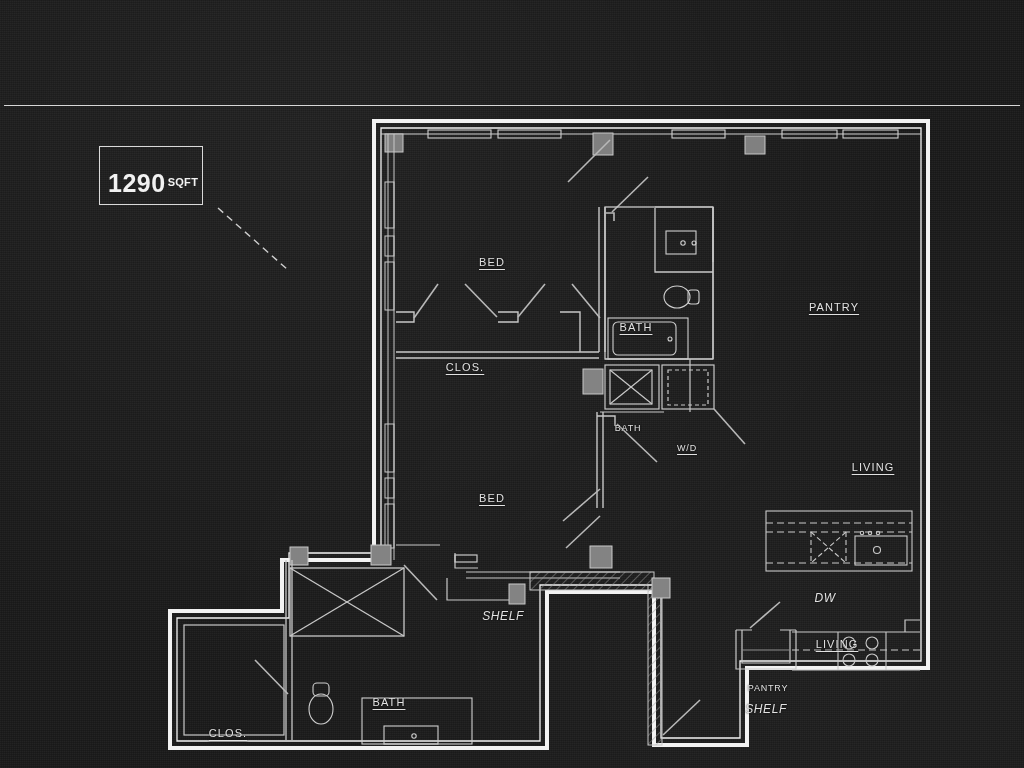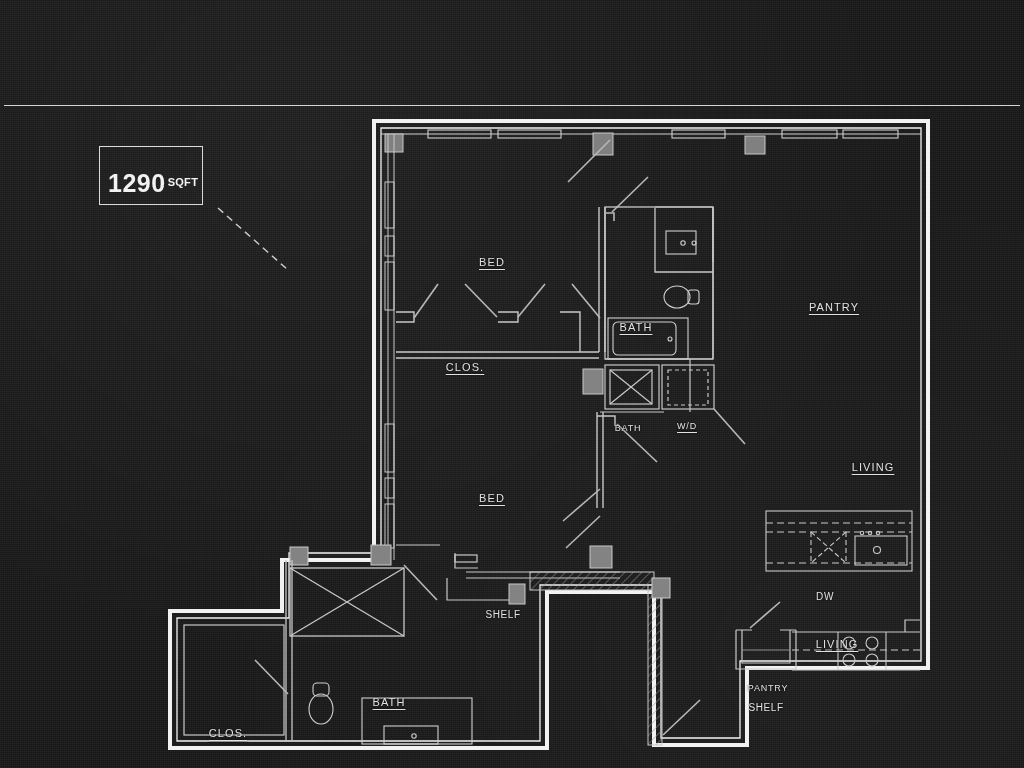--- a/index.html
+++ b/index.html
@@ -62,21 +62,21 @@
     position:absolute;color:#e2e2e2;
     font-size:11px;letter-spacing:1.1px;
     text-decoration:underline;text-underline-offset:3px;
     white-space:nowrap;
     transform:translateX(-50%);
     text-shadow:0 0 2px rgba(0,0,0,.9);
     margin-top:43px;
   }
   .rlabel.sm{font-size:9px;letter-spacing:.8px;}
   .rlabel.italic{
-    font-size:10px;letter-spacing:.6px;
+    font-style:italic;font-size:12px;letter-spacing:.6px;
     text-decoration:none;
   }
   .rlabel.plain{text-decoration:none;}
 </style>
 </head>
 <body>
 
 <div id="noise"></div>
 
 <div id="slide">
@@ -315,21 +315,21 @@
   </svg>
   </div>
 
   <div id="labels">
       <div class="rlabel" style="left: 492px; top: 213px;">BED</div>
       <div class="rlabel" style="left: 465px; top: 318px;">CLOS.</div>
       <div class="rlabel" style="left: 636px; top: 278px;">BATH</div>
       <div class="rlabel" style="left: 834px; top: 258px;">PANTRY</div>
       <div class="rlabel" style="left: 873px; top: 418px;">LIVING</div>
       <div class="rlabel plain sm" style="left: 628px; top: 380px;">BATH</div>
-      <div class="rlabel sm" style="left: 687px; top: 378px;">W/D</div>
+      <div class="rlabel sm" style="left: 687px; top: 400px;">W/D</div>
       <div class="rlabel" style="left: 492px; top: 449px;">BED</div>
       <div class="rlabel italic" style="left: 503px; top: 566px;">SHELF</div>
       <div class="rlabel" style="left: 837px; top: 595px;">LIVING</div>
       <div class="rlabel plain sm" style="left: 768px; top: 640px;">PANTRY</div>
       <div class="rlabel italic" style="left: 766px; top: 659px;">SHELF</div>
       <div class="rlabel" style="left: 389px; top: 653px;">BATH</div>
       <div class="rlabel" style="left: 228px; top: 684px;">CLOS.</div>
       <div class="rlabel italic" style="left: 825px; top: 548px;">DW</div>
     </div>
 

